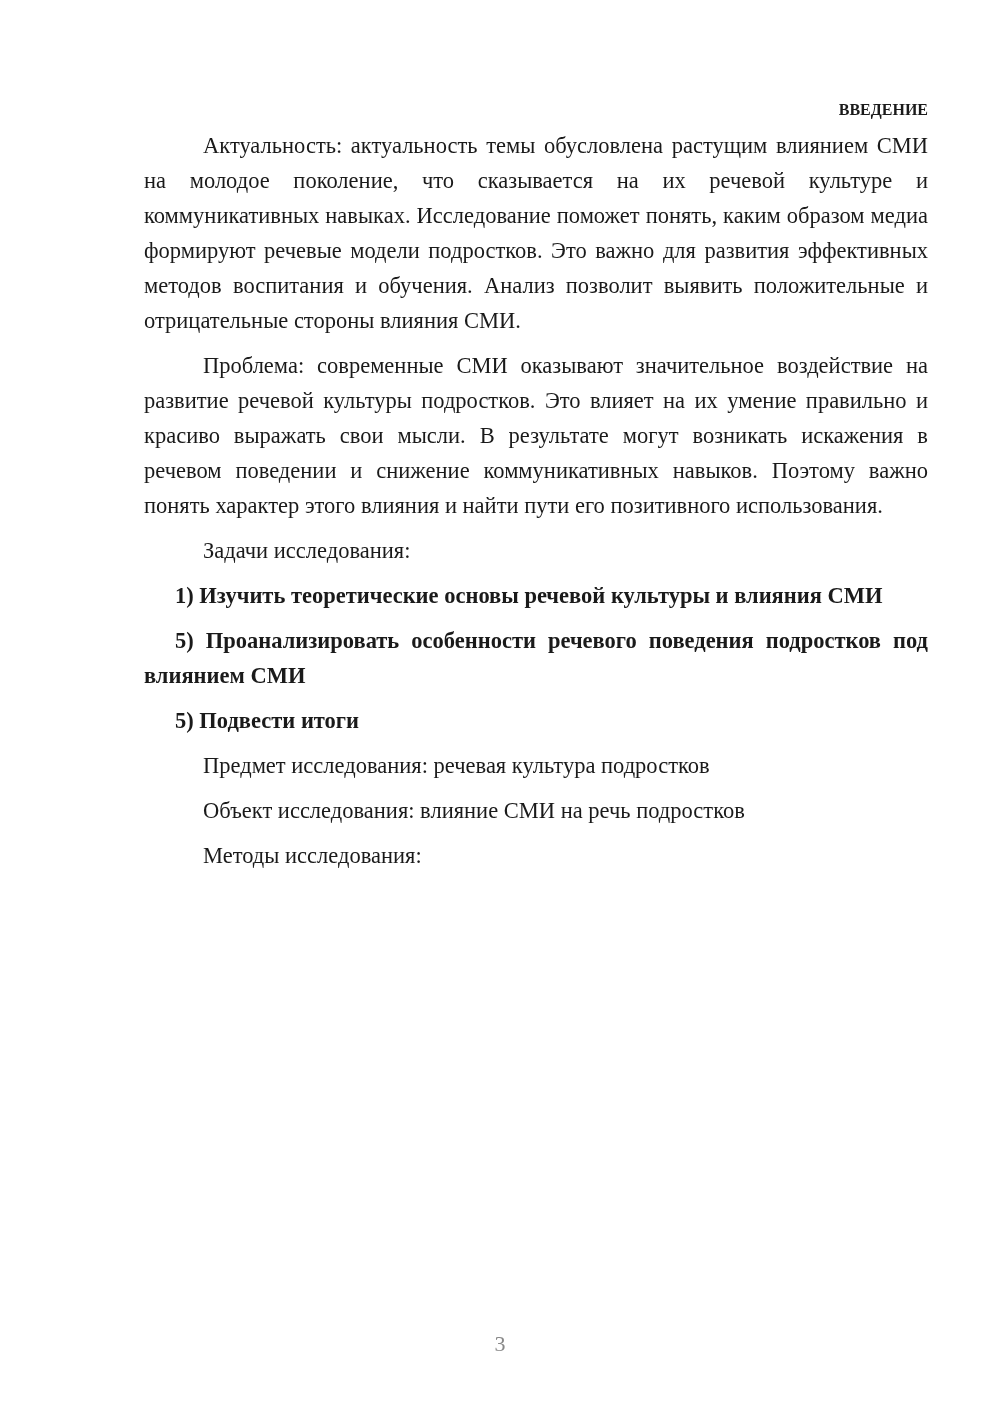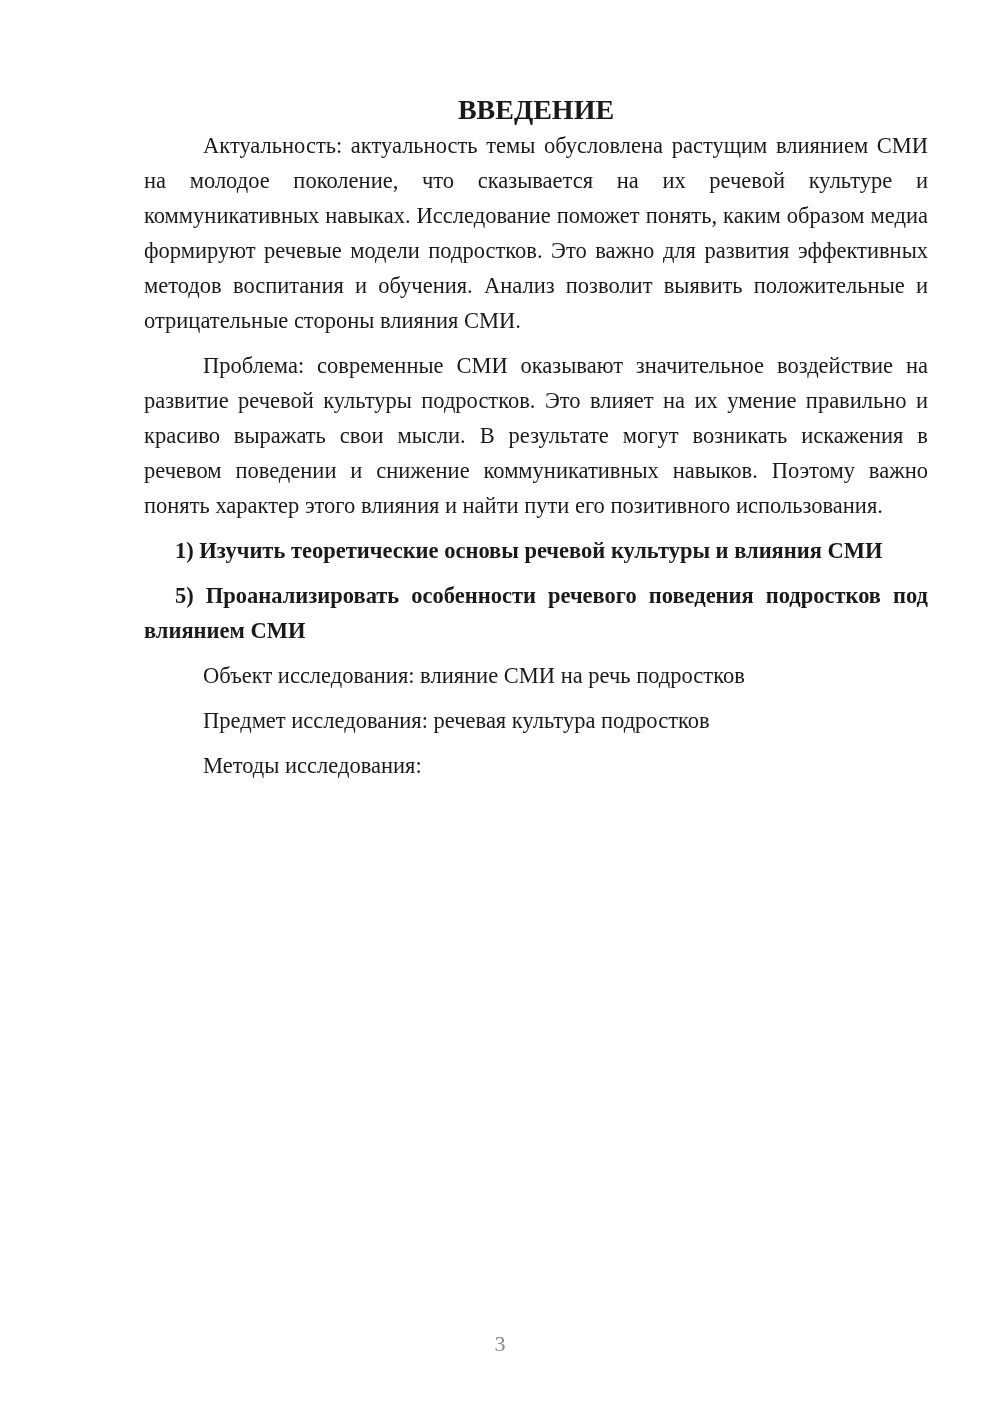--- a/index.html
+++ b/index.html
@@ -24,23 +24,23 @@
     }
     .content {
       position: absolute;
       left: 144px;
       top: 92px;
       width: 784px;
       font-size: 22.5px;
       line-height: 35px;
     }
     .title {
-      text-align: center;
+      text-align: right;
       font-weight: bold;
-      font-size: 28px;
+      font-size: 16px;
       margin: 0 0 0 0;
       height: 36px;
       line-height: 36px;
     }
     .para {
       text-align: justify;
       text-indent: 59px;
       margin: 0 0 10px 0;
     }
     .list-item {
@@ -69,26 +69,28 @@
 
 <div class="page">
   <div class="content">
     <div class="title">ВВЕДЕНИЕ</div>
 
     <p class="para">Актуальность: актуальность темы обусловлена растущим влиянием СМИ на молодое поколение, что сказывается на их речевой культуре и коммуникативных навыках. Исследование поможет понять, каким образом медиа формируют речевые модели подростков. Это важно для развития эффективных методов воспитания и обучения. Анализ позволит выявить положительные и отрицательные стороны влияния СМИ.</p>
 
     <p class="para">Проблема: современные СМИ оказывают значительное воздействие на развитие речевой культуры подростков. Это влияет на их умение правильно и красиво выражать свои мысли. В результате могут возникать искажения в речевом поведении и снижение коммуникативных навыков. Поэтому важно понять характер этого влияния и найти пути его позитивного использования.</p>
 
 
+    <p class="line">Задачи исследования:</p>
 
     <p class="list-item">1) Изучить теоретические основы речевой культуры и влияния СМИ</p>
     <p class="list-item">5) Проанализировать особенности речевого поведения подростков под влиянием СМИ</p>
+    <p class="list-item">5) Подвести итоги</p>
 
+    <p class="line">Предмет исследования: речевая культура подростков</p>
     <p class="line">Объект исследования: влияние СМИ на речь подростков</p>
-    <p class="line">Предмет исследования: речевая культура подростков</p>
 
 
     <p class="line">Методы исследования:</p>
 
   </div>
 
   <div class="page-number">3</div>
 </div>
 
 </body></html>

